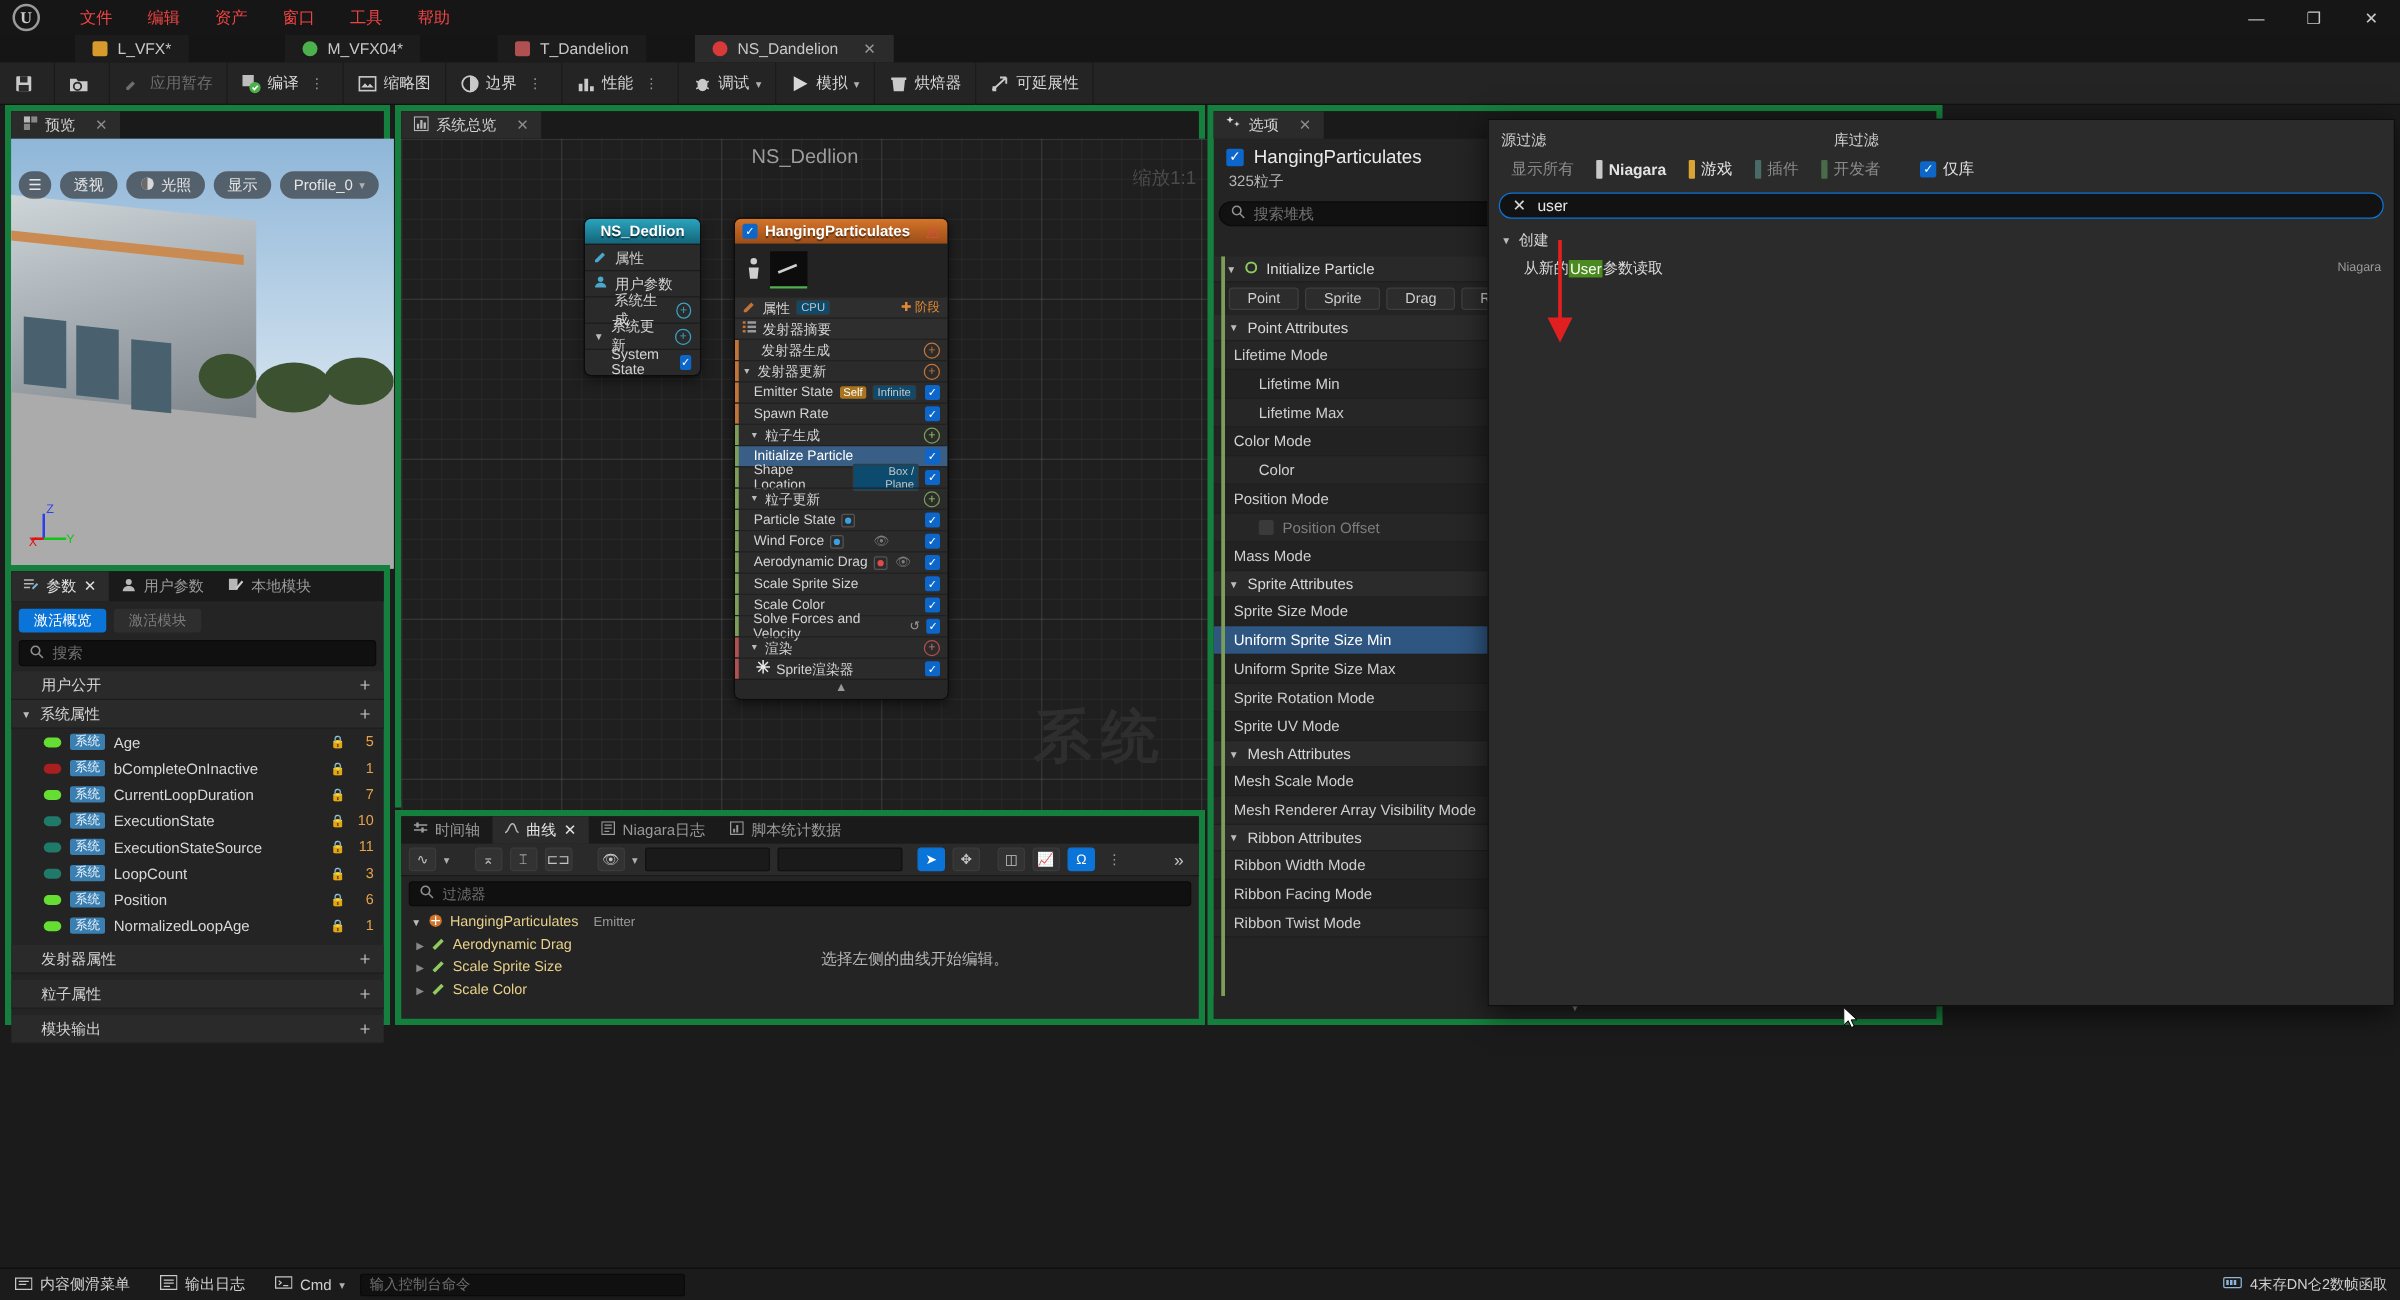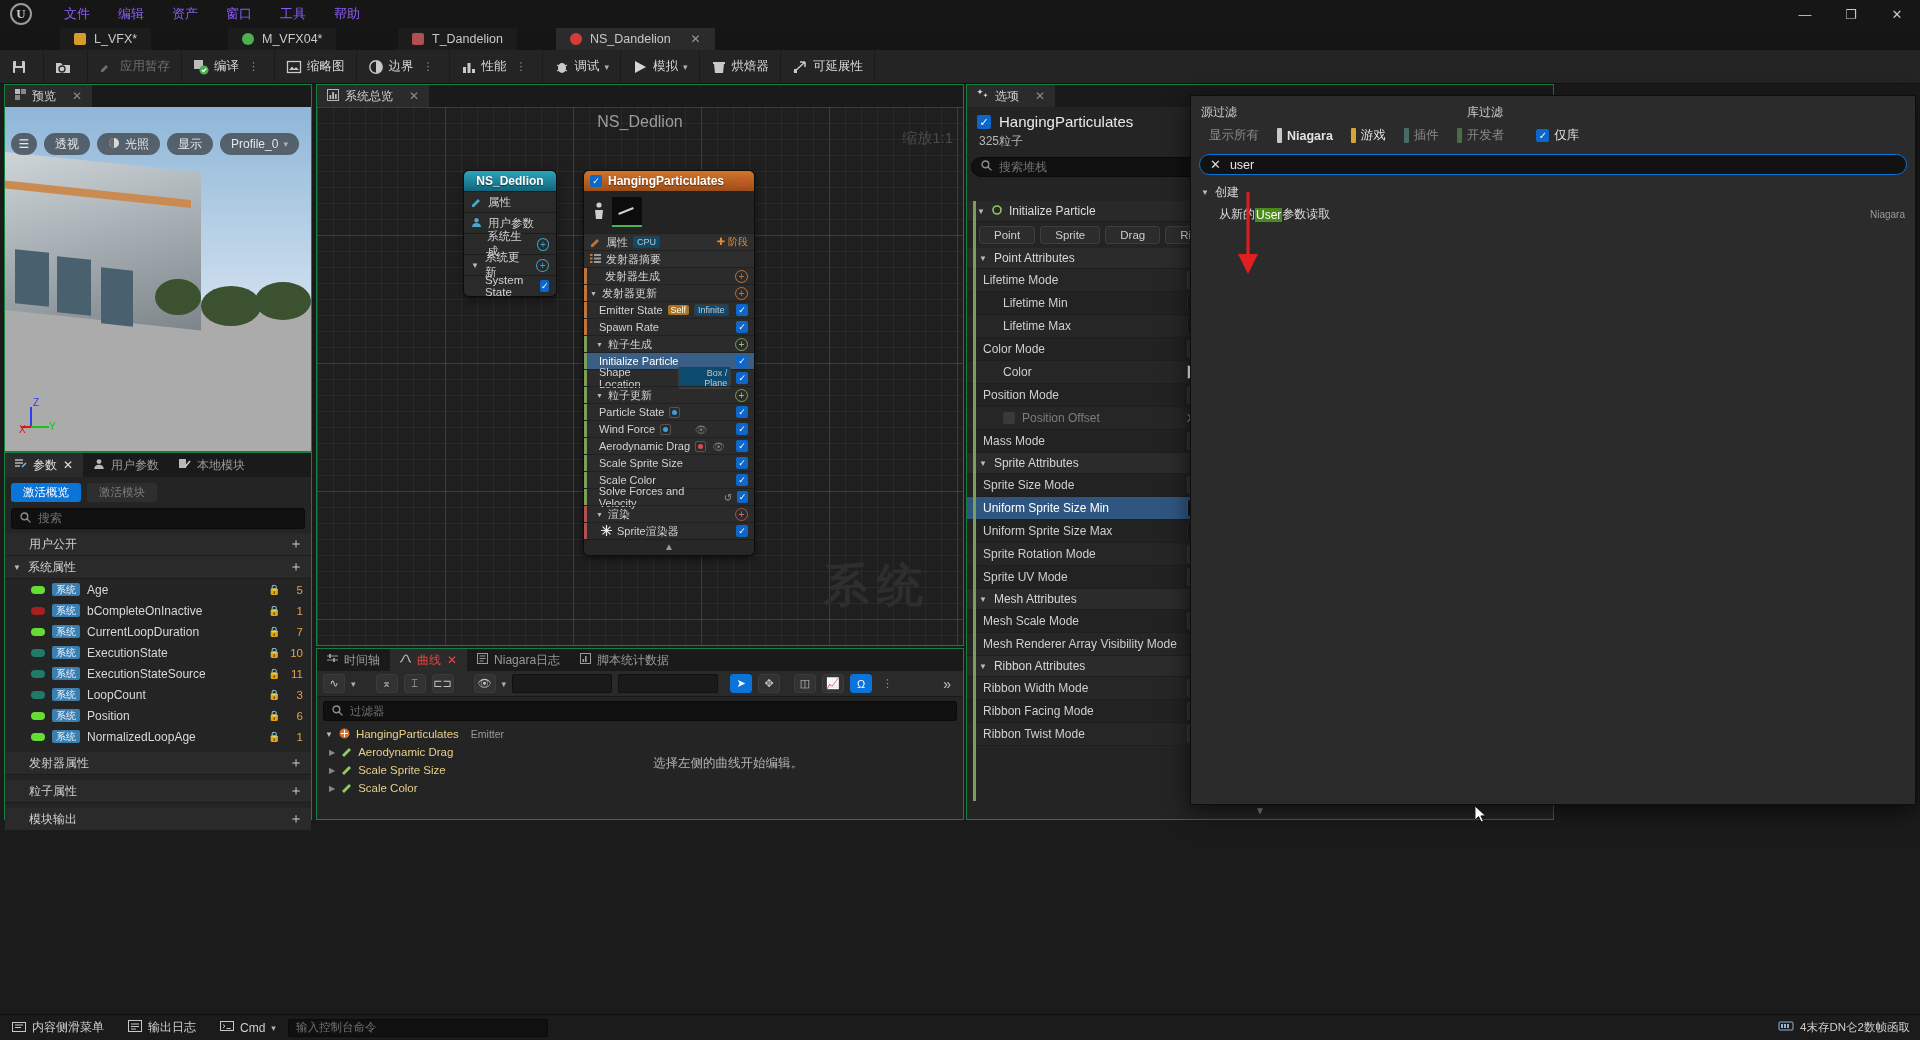--- a/index.html
+++ b/index.html
@@ -8,21 +8,21 @@
   #root { position:relative; width:1920px; height:1040px; }
 
   
   .titlebar { position:absolute; left:0; top:0; width:1920px; height:28px; background:#161616;
      display:flex; align-items:center; }
   .ue-logo { width:42px; height:28px; display:flex; align-items:center; justify-content:center; }
   .ue-circle { width:22px; height:22px; border-radius:50%; border:2px solid #9a9a9a;
      display:flex; align-items:center; justify-content:center; font-size:13px; color:#c8c8c8;
      font-family:"Liberation Serif", serif; font-weight:bold; }
   .menubar { display:flex; gap:0px; margin-left:8px; }
-  .menubar div { padding:3px 14px; color:#8b5cf6; font-size:13px; }
+  .menubar div { padding:3px 14px; color:#ef4444; font-size:13px; }
   .winbtns { position:absolute; right:0; top:0; display:flex; height:28px; }
   .winbtns div { width:46px; height:28px; display:flex; align-items:center; justify-content:center;
      color:#c8c8c8; font-size:13px; }
 
   
   .tabrow { position:absolute; left:0; top:28px; width:1920px; height:22px; background:#151515; }
   .atab { position:absolute; top:0; height:22px; display:flex; align-items:center;
      padding:0 14px; gap:8px; font-size:12.5px; color:#c9c9c9; background:#1c1c1c; }
   .atab.active { background:#2b2b2b; }
   .atab .tabico { width:12px; height:12px; border-radius:2px; }
@@ -32,21 +32,21 @@
   .toolbar { position:absolute; left:0; top:50px; width:1920px; height:34px; background:#242424;
      display:flex; align-items:center; border-bottom:1px solid #111; }
   .tbitem { display:flex; align-items:center; gap:5px; padding:0 11px; height:34px;
      font-size:12.5px; color:#d6d6d6; border-right:1px solid #1a1a1a; }
   .tbitem.dim { color:#6e6e6e; }
   .tbico { width:16px; height:16px; display:inline-block; position:relative; }
   .dots { color:#9a9a9a; font-size:11px; letter-spacing:0; padding:0 4px; }
   .caret { font-size:9px; color:#b0b0b0; }
 
   
-  .panel { position:absolute; background:#242424; border:1px solid #15803d; }
+  .panel { position:absolute; background:#242424; border:5px solid #15803d; }
   .ptabbar { height:22px; background:#1a1a1a; display:flex; align-items:stretch; }
   .ptab { display:flex; align-items:center; gap:6px; padding:0 10px; background:#2b2b2b;
      font-size:12px; color:#d0d0d0; }
   .ptab .x { margin-left:10px; color:#8d8d8d; font-size:12px; }
 
   
   #preview { left:4px; top:84px; width:308px; height:368px; }
   .vp { position:absolute; left:0; top:22px; width:306px; height:344px; overflow:hidden;
      background:linear-gradient(#9fc4e2 0%, #b9d3e8 30%, #b3b3b3 55%, #a9a9a9 100%); }
   .vp .sky { position:absolute; left:0; top:0; width:100%; height:58%;
@@ -150,21 +150,21 @@
   .dotbox { width:11px; height:11px; border:1px solid #555; border-radius:2px;
      display:inline-flex; align-items:center; justify-content:center; }
   .dotbox i { width:5px; height:5px; border-radius:50%; display:block; }
   .ncollapse { height:16px; background:#272727; border-top:1px solid #1c1c1c;
      text-align:center; color:#9a9a9a; font-size:10px; line-height:14px; }
 
   
   #bottom { left:316px; top:648px; width:648px; height:172px; }
   .btabs { display:flex; height:22px; background:#1a1a1a; }
   .btabs .t { display:flex; align-items:center; gap:6px; padding:0 10px; font-size:12px; }
-  .btabs .t.on { background:#2b2b2b; color:#ef4444; }
+  .btabs .t.on { background:#2b2b2b; color:#e5e5e5; }
   .btabs .t.off { color:#9a9a9a; }
   .ctoolbar { height:26px; background:#2a2a2a; display:flex; align-items:center; gap:6px;
      padding:0 6px; border-bottom:1px solid #1a1a1a; }
   .ctbtn { width:22px; height:19px; background:#323232; border:1px solid #3b3b3b; border-radius:3px;
      display:flex; align-items:center; justify-content:center; color:#c4c4c4; font-size:11px; }
   .ctbtn.on { background:#0a74d8; border-color:#0a74d8; color:#fff; }
   .cinput { height:19px; width:100px; background:#1a1a1a; border:1px solid #111; border-radius:2px; }
   .curvefilter { margin:4px 6px; height:20px; background:#101010; border:1px solid #0a0a0a;
      border-radius:3px; display:flex; align-items:center; gap:7px; padding:0 8px;
      color:#6f6f6f; font-size:11.5px; }

